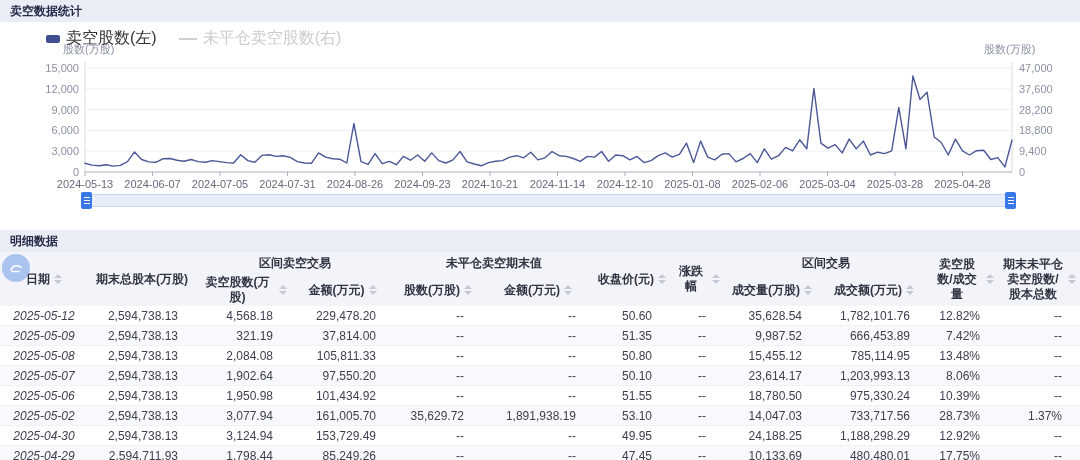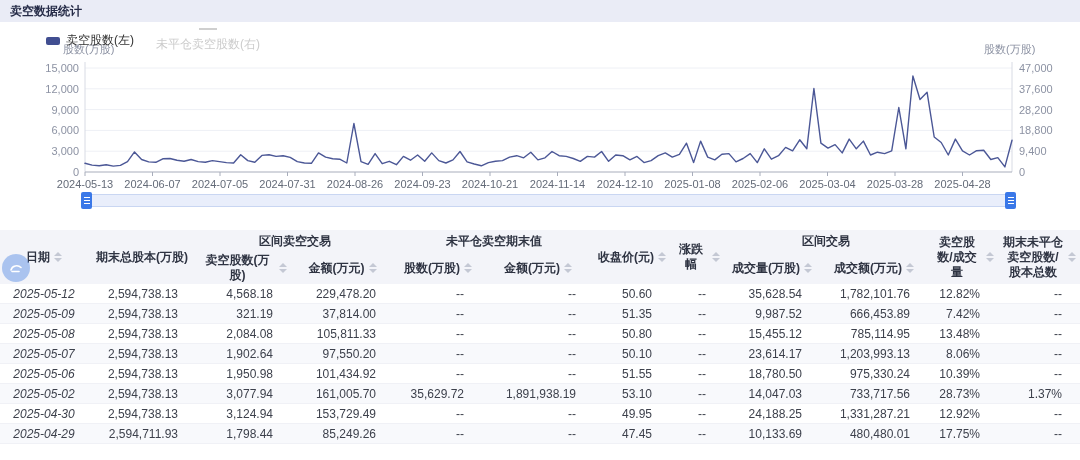--- a/index.html
+++ b/index.html
@@ -2,25 +2,25 @@
 <html><head>
 <meta charset="utf-8">
 <style>
   html,body{margin:0;padding:0;background:#fff;}
   body{font-family:"Liberation Sans","DejaVu Sans",sans-serif;}
   #app{position:relative;width:1080px;height:460px;background:#fff;overflow:hidden;font-size:12px;color:#333;}
   .section-bar{height:22px;background:#eaecf6;display:flex;align-items:center;padding:0 10px;
     font-weight:bold;font-size:12px;color:#262c48;box-sizing:border-box;}
   
   .chart-section{position:relative;height:208px;background:#fff;}
-  .legend{position:absolute;left:46px;top:6px;display:flex;gap:22px;font-size:12px;z-index:2;}
+  .legend{position:absolute;left:46px;top:6px;display:flex;gap:22px;font-size:16px;z-index:2;}
   .legend-item{display:flex;align-items:center;gap:6px;cursor:pointer;}
   .legend-swatch{width:14px;height:8px;border-radius:2px;background:#414e91;}
   .legend-lineicon{width:18px;height:0;border-top:2px solid #cfcfcf;}
-  .legend-item.inactive{color:#ccc;flex-direction:column;}
+  .legend-item.inactive{color:#ccc;}
   .legend-item.active{color:#333;}
   #chart-svg{position:absolute;left:0;top:0;width:1080px;height:208px;}
   .datazoom{position:absolute;left:85px;top:172px;width:927px;height:13px;background:#e9eefb;
     border:1px solid #c9d6f2;border-radius:2px;box-sizing:border-box;}
   .dz-handle{position:absolute;top:-3px;width:11px;height:17px;background:#3a78e8;border-radius:2px;cursor:ew-resize;}
   .dz-handle::before{content:"";position:absolute;left:2.5px;top:5px;width:6px;height:7px;
     background:repeating-linear-gradient(to bottom,#fff 0,#fff 1px,transparent 1px,transparent 3px);}
   .dz-left{left:-5px;} .dz-right{right:-5px;}
   
   table{width:1080px;border-collapse:collapse;table-layout:fixed;font-size:12px;}
@@ -114,20 +114,23 @@
         <line x1="962.5" y1="150" x2="962.5" y2="154" stroke="#a8adbb"></line>
         <text x="962.5" y="166" text-anchor="middle" font-size="11" fill="#646b78">2025-04-28</text>
         <polyline points="85.0,141.3 92.1,143.1 99.2,143.8 106.2,142.7 113.3,144.1 120.4,143.4 127.5,139.6 134.5,129.9 141.6,137.5 148.7,139.9 155.8,140.3 162.8,136.8 169.9,136.5 177.0,138.2 184.1,139.3 191.1,137.5 198.2,139.6 205.3,140.3 212.4,138.6 219.5,139.6 226.5,140.6 233.6,141.0 240.7,132.7 247.8,138.6 254.8,140.3 261.9,133.4 269.0,132.7 276.1,134.4 283.1,133.7 290.2,135.4 297.3,139.6 304.4,141.0 311.4,141.3 318.5,130.9 325.6,135.1 332.7,136.8 339.7,137.2 346.8,141.0 353.9,101.5 361.0,139.6 368.1,142.4 375.1,131.6 382.2,141.7 389.3,139.3 396.4,142.7 403.4,134.4 410.5,138.2 417.6,133.0 424.7,139.3 431.7,130.9 438.8,138.6 445.9,141.0 453.0,137.9 460.0,129.5 467.1,139.9 474.2,142.0 481.3,143.8 488.4,140.6 495.4,139.3 502.5,138.6 509.6,135.1 516.7,133.7 523.7,135.8 530.8,130.2 537.9,137.9 545.0,135.8 552.0,129.5 559.1,133.7 566.2,134.4 573.3,136.5 580.3,139.3 587.4,134.4 594.5,135.1 601.6,129.5 608.6,139.3 615.7,133.0 622.8,133.7 629.9,137.9 637.0,134.4 644.0,140.6 651.1,138.6 658.2,133.7 665.3,130.9 672.3,135.1 679.4,132.3 686.5,121.2 693.6,140.6 700.6,119.1 707.7,135.1 714.8,137.9 721.9,132.3 728.9,131.6 736.0,139.9 743.1,136.5 750.2,131.6 757.3,140.6 764.3,126.8 771.4,137.2 778.5,133.7 785.6,125.4 792.6,128.9 799.7,117.8 806.8,126.8 813.9,66.5 820.9,121.2 828.0,126.1 835.1,122.6 842.2,130.9 849.2,117.1 856.3,126.8 863.4,119.1 870.5,133.0 877.5,130.2 884.6,131.6 891.7,128.9 898.8,85.5 905.9,126.8 912.9,54.0 920.0,77.5 927.1,70.3 934.2,115.0 941.2,120.5 948.3,133.0 955.4,117.1 962.5,128.9 969.5,133.0 976.6,128.7 983.7,128.3 990.8,137.5 997.8,135.6 1004.9,144.9 1012.0,118.3" fill="none" stroke="#4b5796" stroke-width="1.4" stroke-linejoin="round" stroke-linecap="round"></polyline>
       </svg>
     <div class="datazoom">
       <div class="dz-handle dz-left"></div>
       <div class="dz-handle dz-right"></div>
     </div>
   </div>
 
+  <div class="section-bar">
+    <span>明细数据</span>
+  </div>
 
   <div class="float-badge">
     <svg width="16" height="16" viewBox="0 0 16 16">
       <path d="M3 10 C4 5.5, 10 4.5, 13 7.5" stroke="#fff" stroke-width="1.6" fill="none" stroke-linecap="round"></path>
       <path d="M4 11.5 L11 11.5" stroke="#fff" stroke-width="1.6" stroke-linecap="round"></path>
     </svg>
   </div>
 
   <table>
     <colgroup id="tbl-colgroup">
@@ -321,21 +324,21 @@
         <tr>
           <td class="al-left">2025-04-30</td>
           <td class="al-right">2,594,738.13</td>
           <td class="al-right">3,124.94</td>
           <td class="al-right">153,729.49</td>
           <td class="al-right">--</td>
           <td class="al-right">--</td>
           <td class="al-right">49.95</td>
           <td class="al-right">--</td>
           <td class="al-right">24,188.25</td>
-          <td class="al-right">1,331,287.21</td>
+          <td class="al-right">1,188,298.29</td>
           <td class="al-right">12.92%</td>
           <td class="al-right">--</td>
         </tr>
         <tr>
           <td class="al-left">2025-04-29</td>
           <td class="al-right">2,594,711.93</td>
           <td class="al-right">1,798.44</td>
           <td class="al-right">85,249.26</td>
           <td class="al-right">--</td>
           <td class="al-right">--</td>

